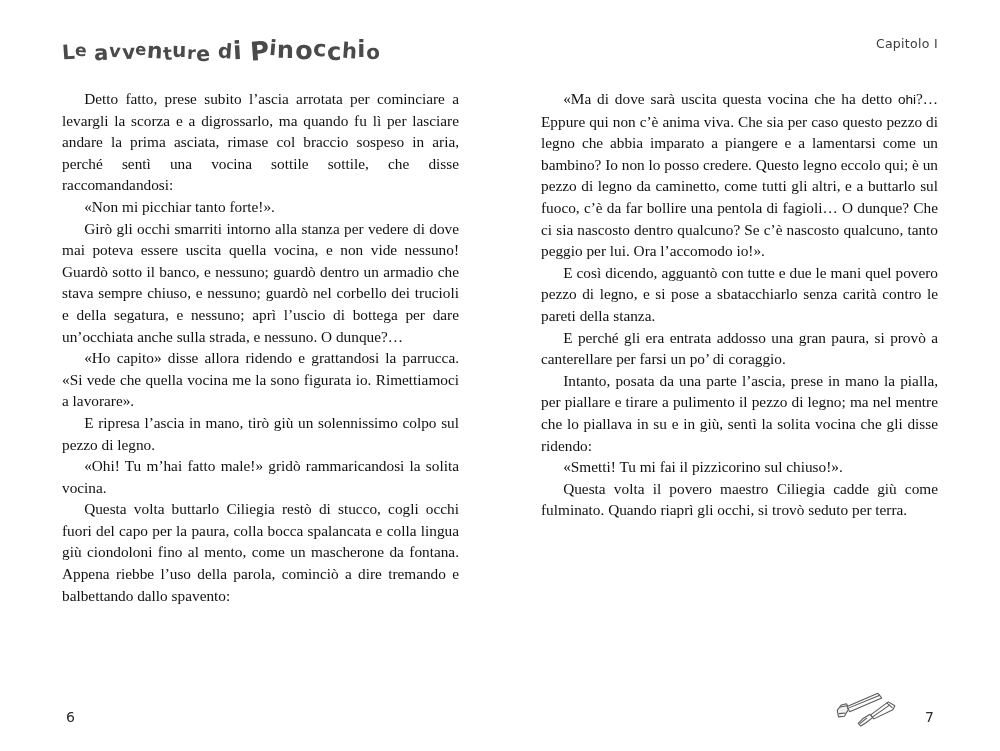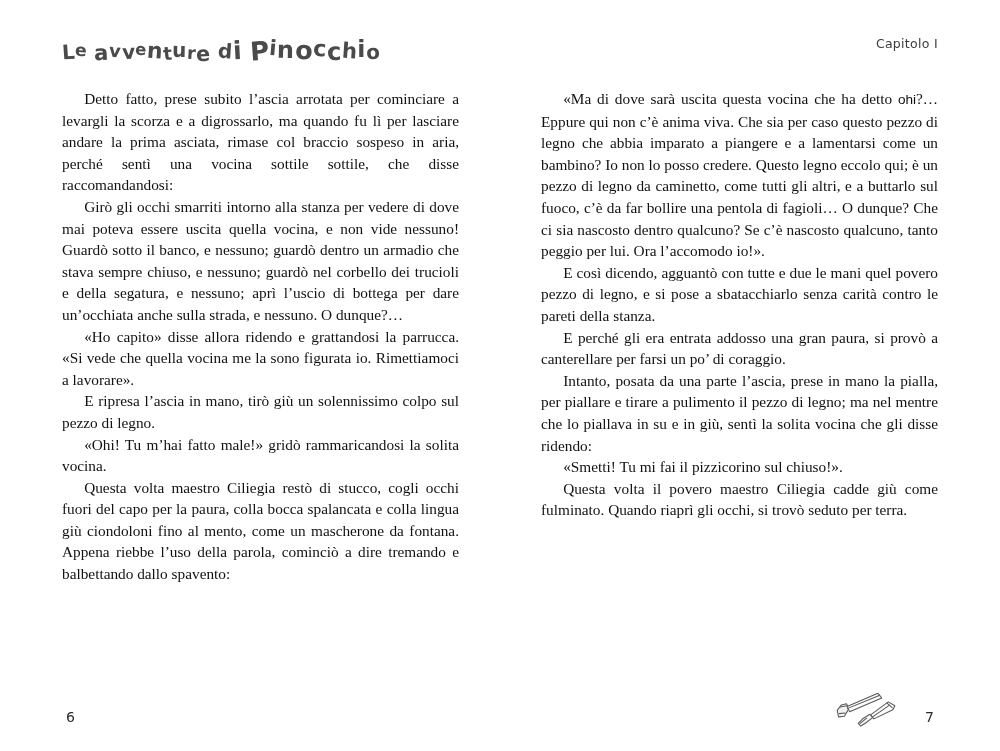--- a/index.html
+++ b/index.html
@@ -120,25 +120,26 @@
   </div>
 
   <div class="running-head running-head-right">
     <span class="chapter-label">Capitolo I</span>
   </div>
 
   <div class="columns">
 
     <div class="col">
       <p>Detto fatto, prese subito l’ascia arrotata per cominciare a levargli la scorza e a digrossarlo, ma quando fu lì per lasciare andare la prima asciata, rimase col braccio sospeso in aria, perché sentì una vocina sottile sottile, che disse raccomandandosi:</p>
+      <p>«Non mi picchiar tanto forte!».</p>
       <p>Girò gli occhi smarriti intorno alla stanza per vedere di dove mai poteva essere uscita quella vocina, e non vide nessuno! Guardò sotto il banco, e nessuno; guardò dentro un armadio che stava sempre chiuso, e nessuno; guardò nel corbello dei trucioli e della segatura, e nessuno; aprì l’uscio di bottega per dare un’occhiata anche sulla strada, e nessuno. O dunque?…</p>
       <p>«Ho capito» disse allora ridendo e grattandosi la parrucca. «Si vede che quella vocina me la sono figurata io. Rimettiamoci a lavorare».</p>
       <p>E ripresa l’ascia in mano, tirò giù un solennissimo colpo sul pezzo di legno.</p>
       <p>«Ohi! Tu m’hai fatto male!» gridò rammaricandosi la solita vocina.</p>
-      <p>Questa volta maestro Ciliegia restò di stucco, cogli occhi fuori del capo per la paura, colla bocca spalancata e colla lingua giù ciondoloni fino al mento, come un mascherone da fontana. Appena riebbe l’uso della parola, cominciò a dire tremando e balbettando dallo spavento:</p>
+      <p>Questa volta buttarlo Ciliegia restò di stucco, cogli occhi fuori del capo per la paura, colla bocca spalancata e colla lingua giù ciondoloni fino al mento, come un mascherone da fontana. Appena riebbe l’uso della parola, cominciò a dire tremando e balbettando dallo spavento:</p>
     </div>
 
     <div class="col">
       <p><span>«Ma di dove sarà uscita questa vocina che ha detto </span><span class="hand">ohi</span><span>?… Eppure qui non c’è anima viva. Che sia per caso questo pezzo di legno che abbia imparato a piangere e a lamentarsi come un bambino? Io non lo posso credere. Questo legno eccolo qui; è un pezzo di legno da caminetto, come tutti gli altri, e a buttarlo sul fuoco, c’è da far bollire una pentola di fagioli… O dunque? Che ci sia nascosto dentro qualcuno? Se c’è nascosto qualcuno, tanto peggio per lui. Ora l’accomodo io!».</span></p>
       <p>E così dicendo, agguantò con tutte e due le mani quel povero pezzo di legno, e si pose a sbatacchiarlo senza carità contro le pareti della stanza.</p>
       <p>E perché gli era entrata addosso una gran paura, si provò a canterellare per farsi un po’ di coraggio.</p>
       <p>Intanto, posata da una parte l’ascia, prese in mano la pialla, per piallare e tirare a pulimento il pezzo di legno; ma nel mentre che lo piallava in su e in giù, sentì la solita vocina che gli disse ridendo:</p>
       <p>«Smetti! Tu mi fai il pizzicorino sul chiuso!».</p>
       <p>Questa volta il povero maestro Ciliegia cadde giù come fulminato. Quando riaprì gli occhi, si trovò seduto per terra.</p>
     </div>

